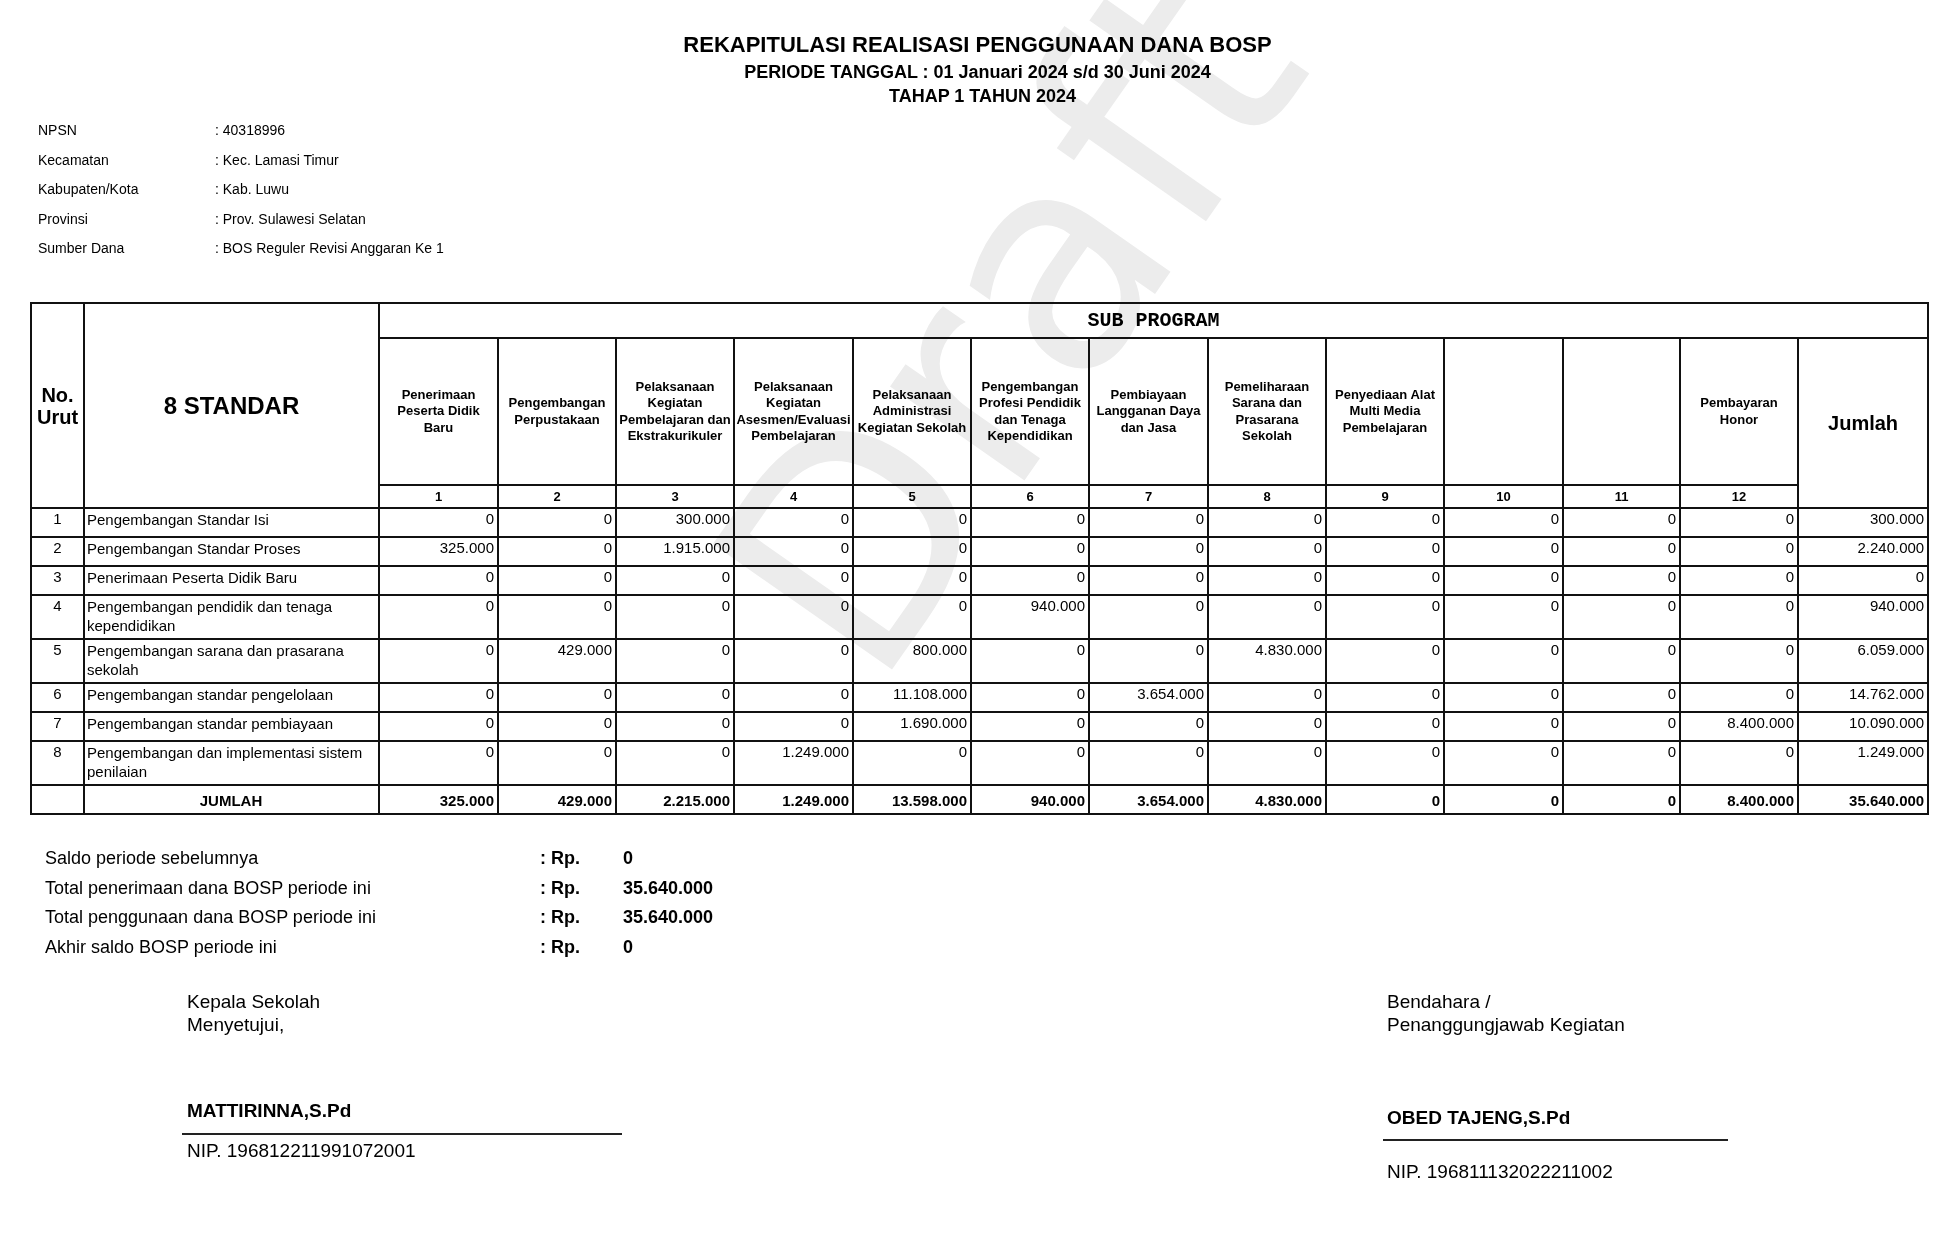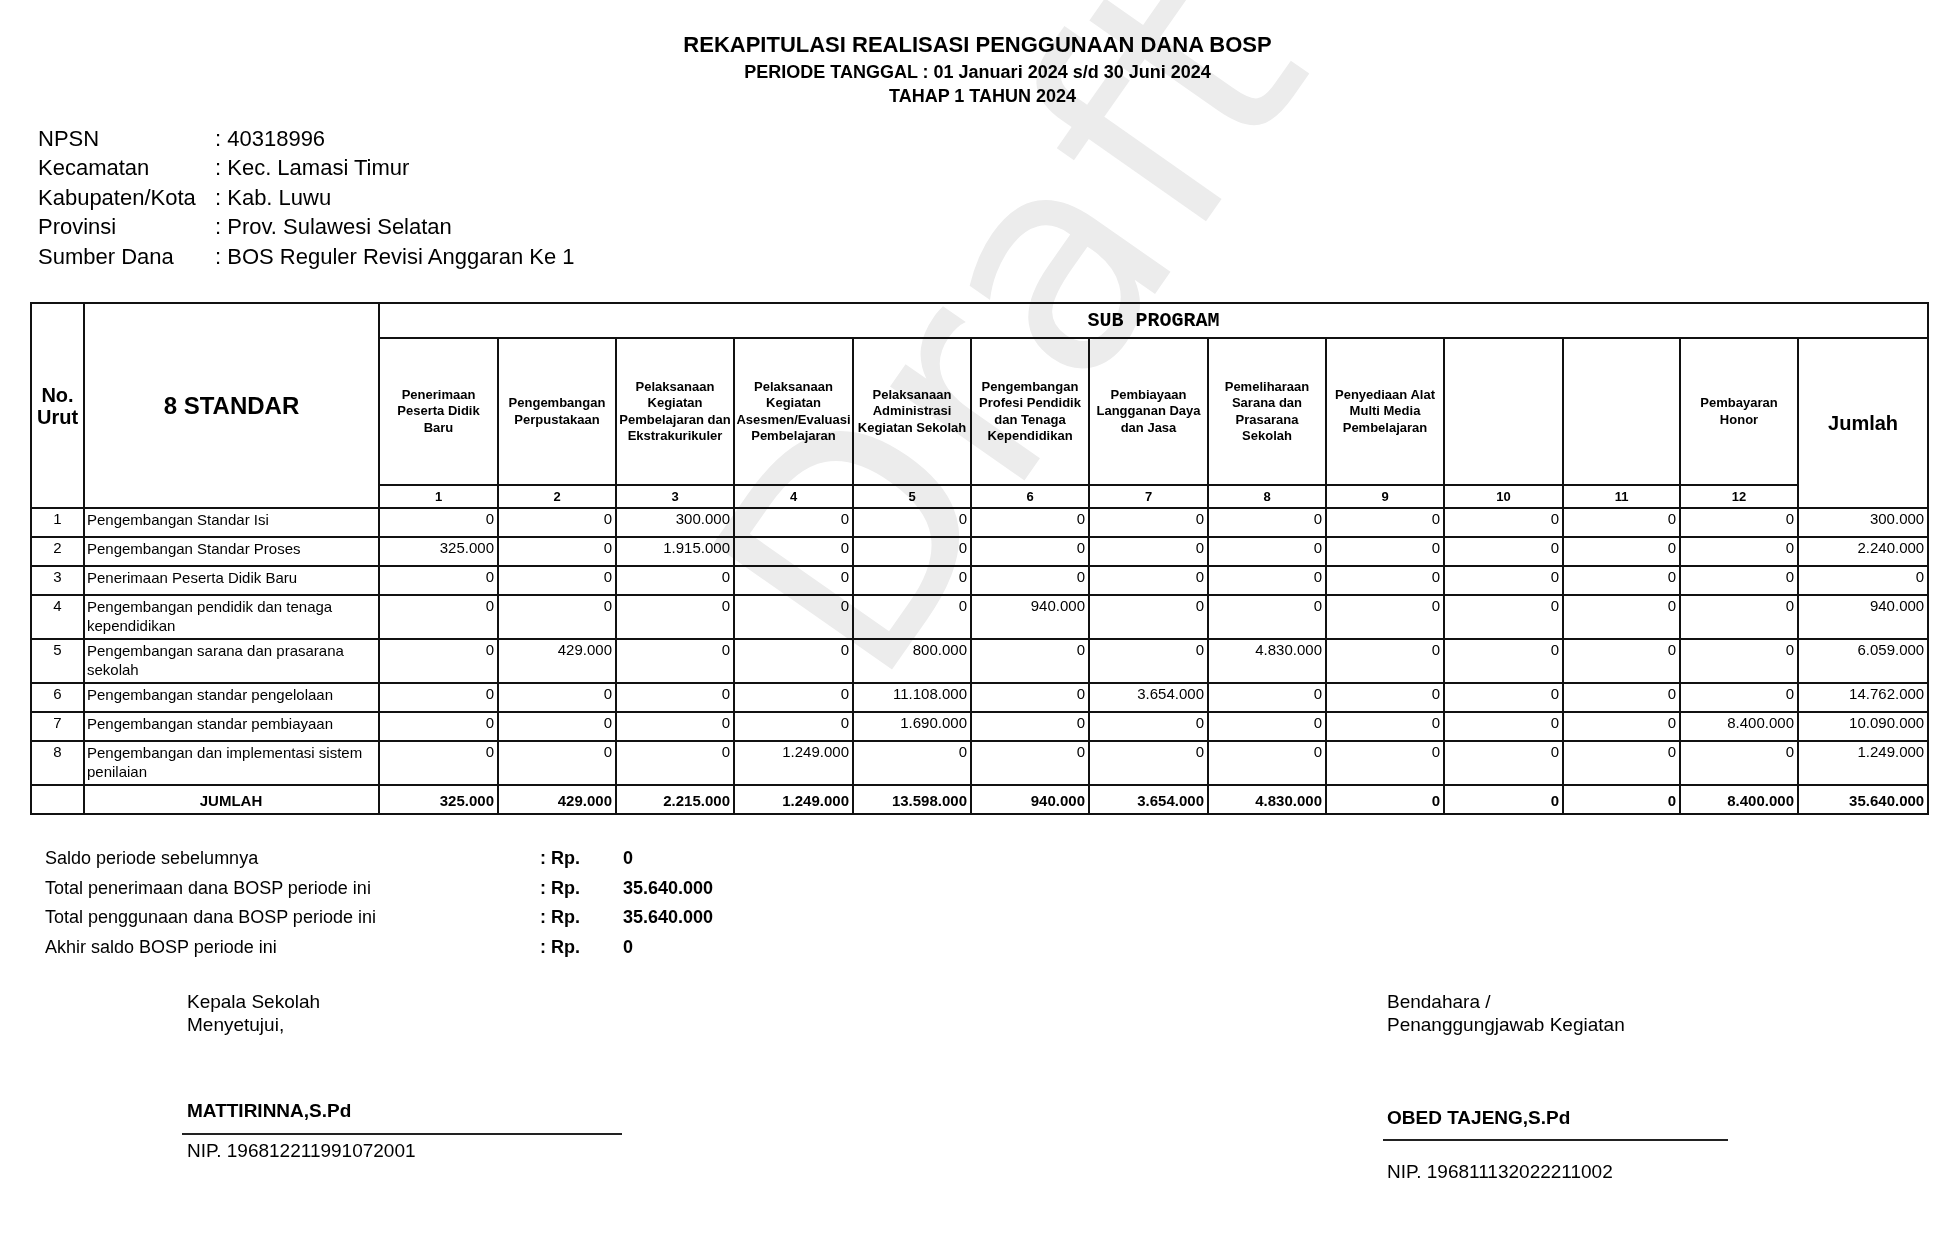--- a/index.html
+++ b/index.html
@@ -15,21 +15,21 @@
     font-family: "DejaVu Sans", sans-serif; font-size: 300px; font-weight: 400;
     color: #ececec; transform: rotate(-55deg); display: block; letter-spacing: 2px;
   }
 
   .titles { position: absolute; left: 0; top: 30px; width: 1955px; text-align: center; z-index: 1; }
   .titles .t1 { position: absolute; left: 0; right: 0; top: 2px; font-size: 22px; font-weight: bold; }
   .titles .t2 { position: absolute; left: 0; right: 0; top: 32px; font-size: 18px; font-weight: bold; padding-left: 0; }
   .titles .t3 { position: absolute; left: 2px; right: 0; top: 56px; font-size: 18px; font-weight: bold; padding-left: 8px; }
 
   .info { position: absolute; left: 38px; top: 122px; z-index: 1; }
-  .info-row { height: 29.6px; display: flex; font-size: 22px; align-items: flex-end; }
+  .info-row { height: 29.6px; display: flex; font-size: 14px; align-items: flex-start; }
   .info-row .lbl { width: 177px; }
 
   table.main {
     position: absolute; left: 30px; top: 302px; width: 1897px;
     border-collapse: collapse; table-layout: fixed; z-index: 1;
     background: transparent;
   }
   table.main td, table.main th { border: 2px solid #111; }
   th { font-weight: bold; }
   .h-no { font-size: 20px; line-height: 22px; }

